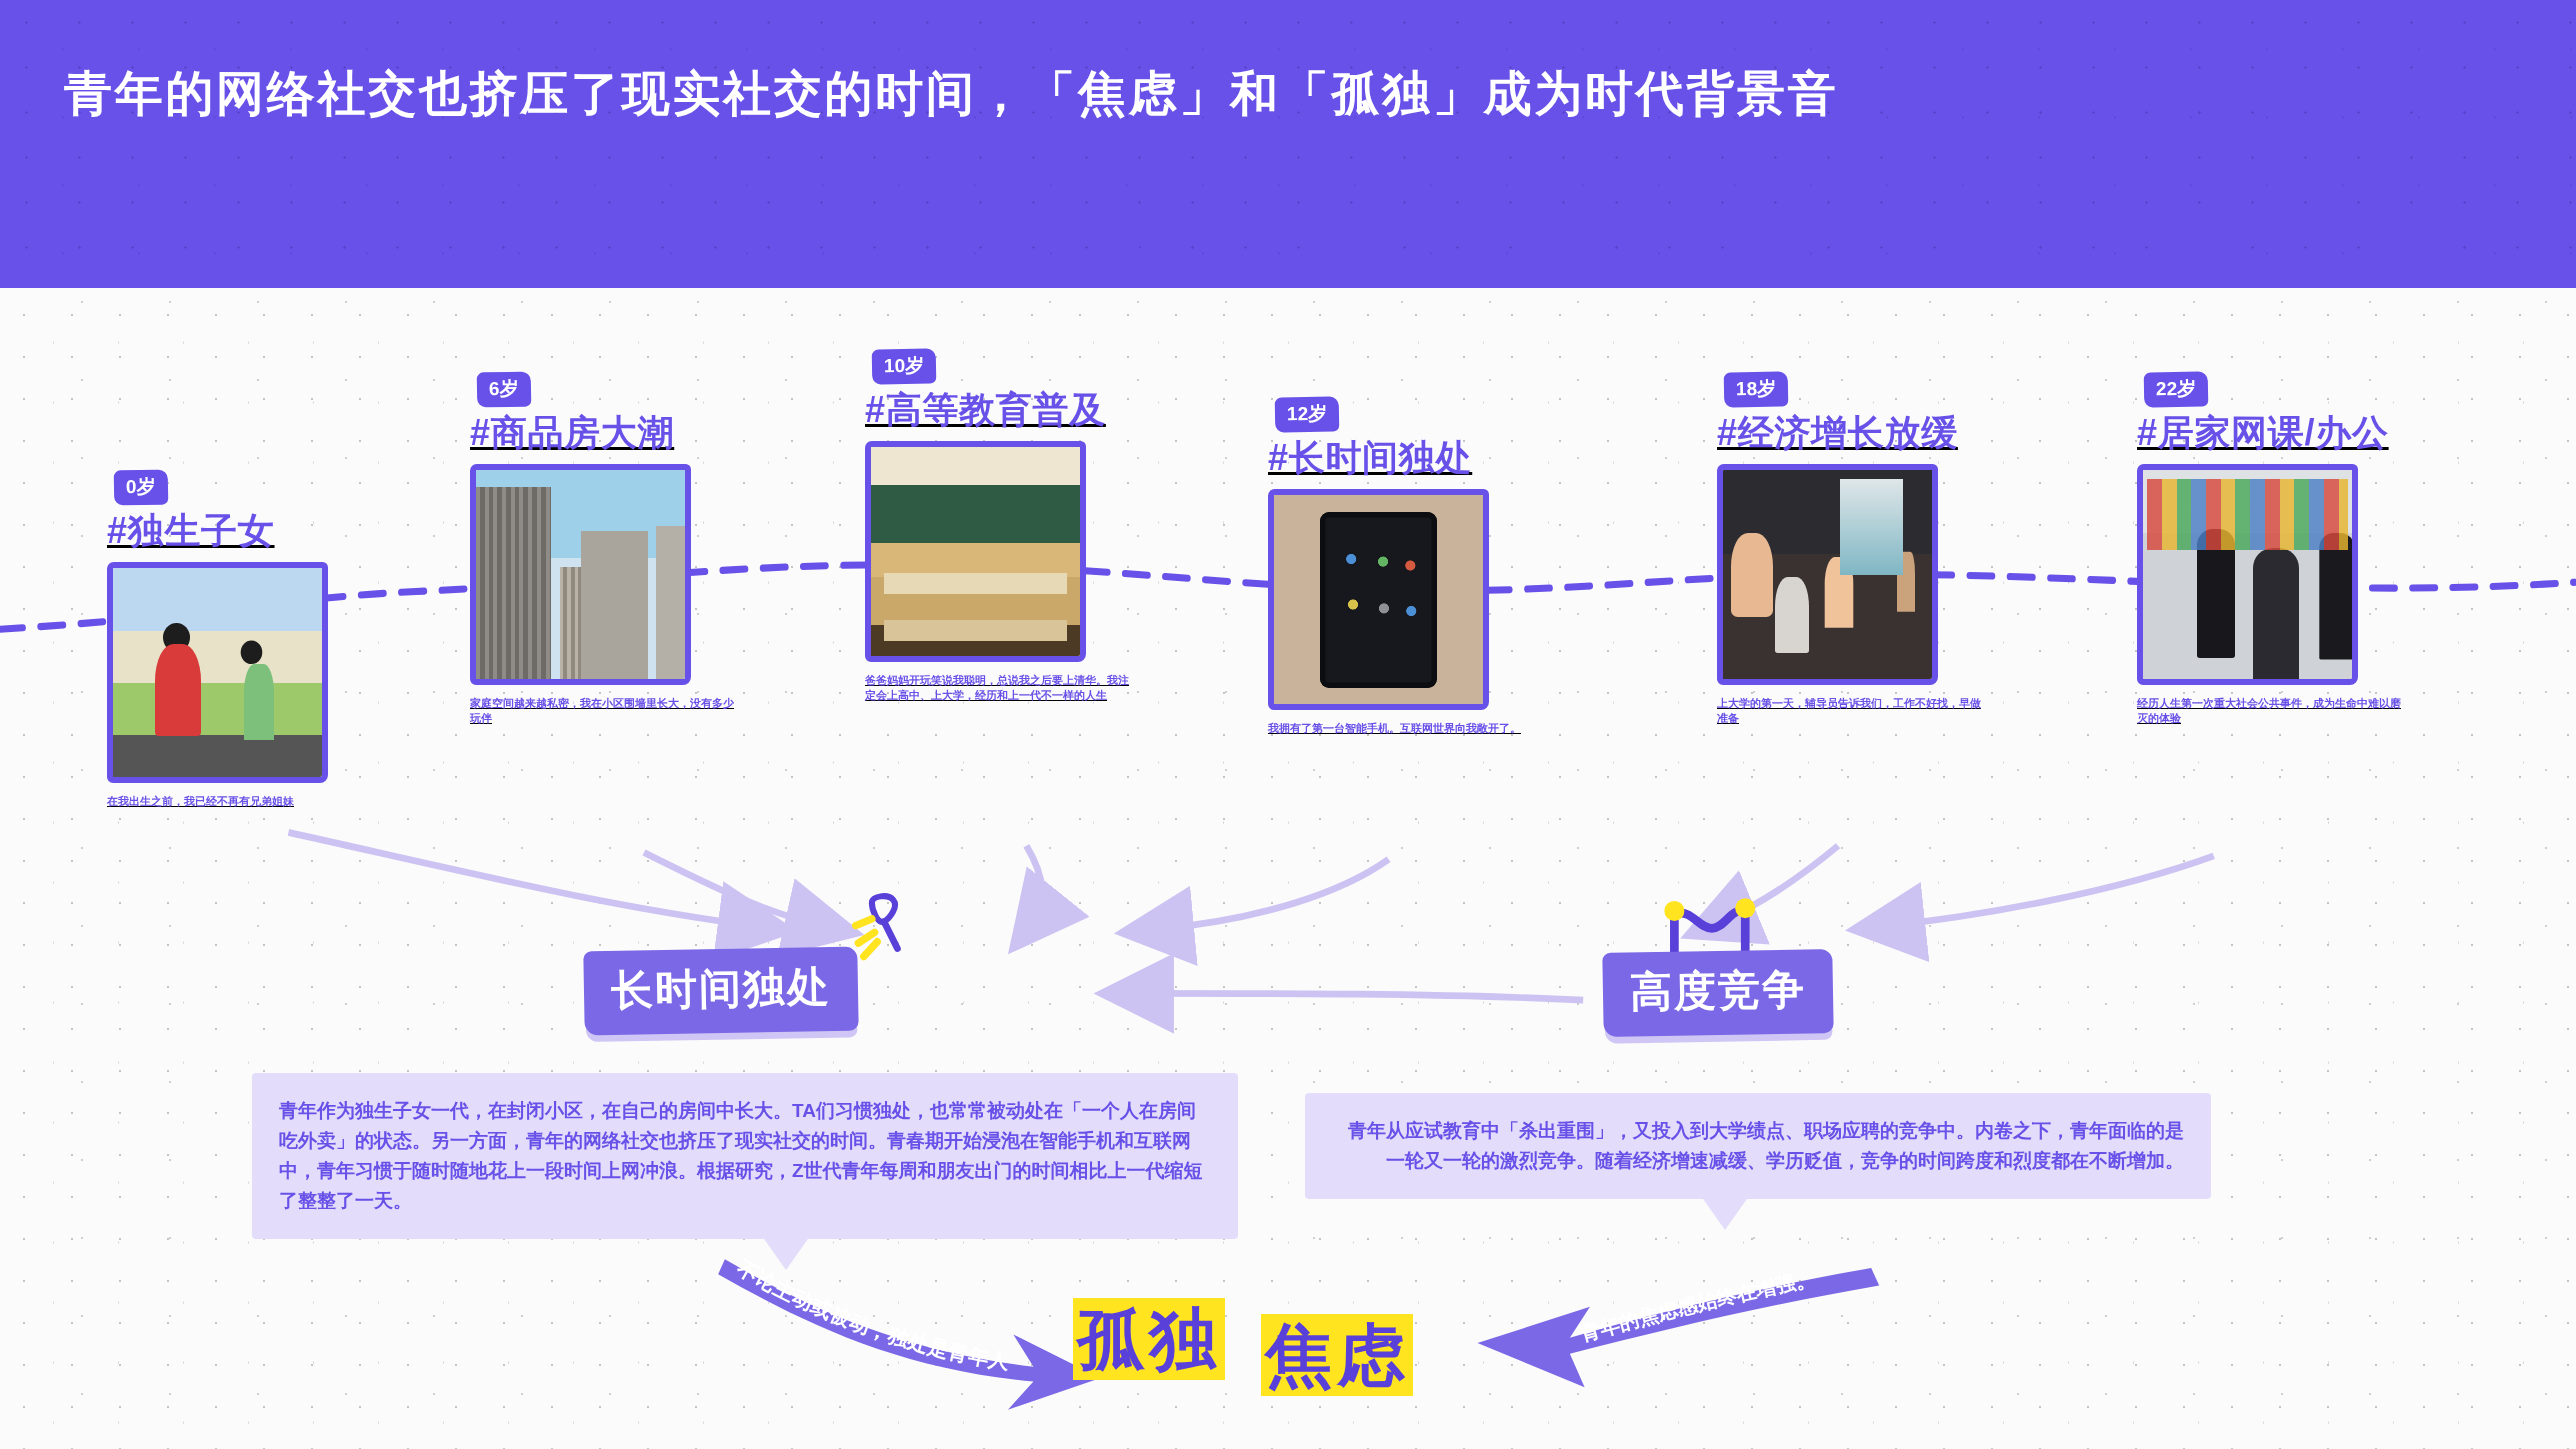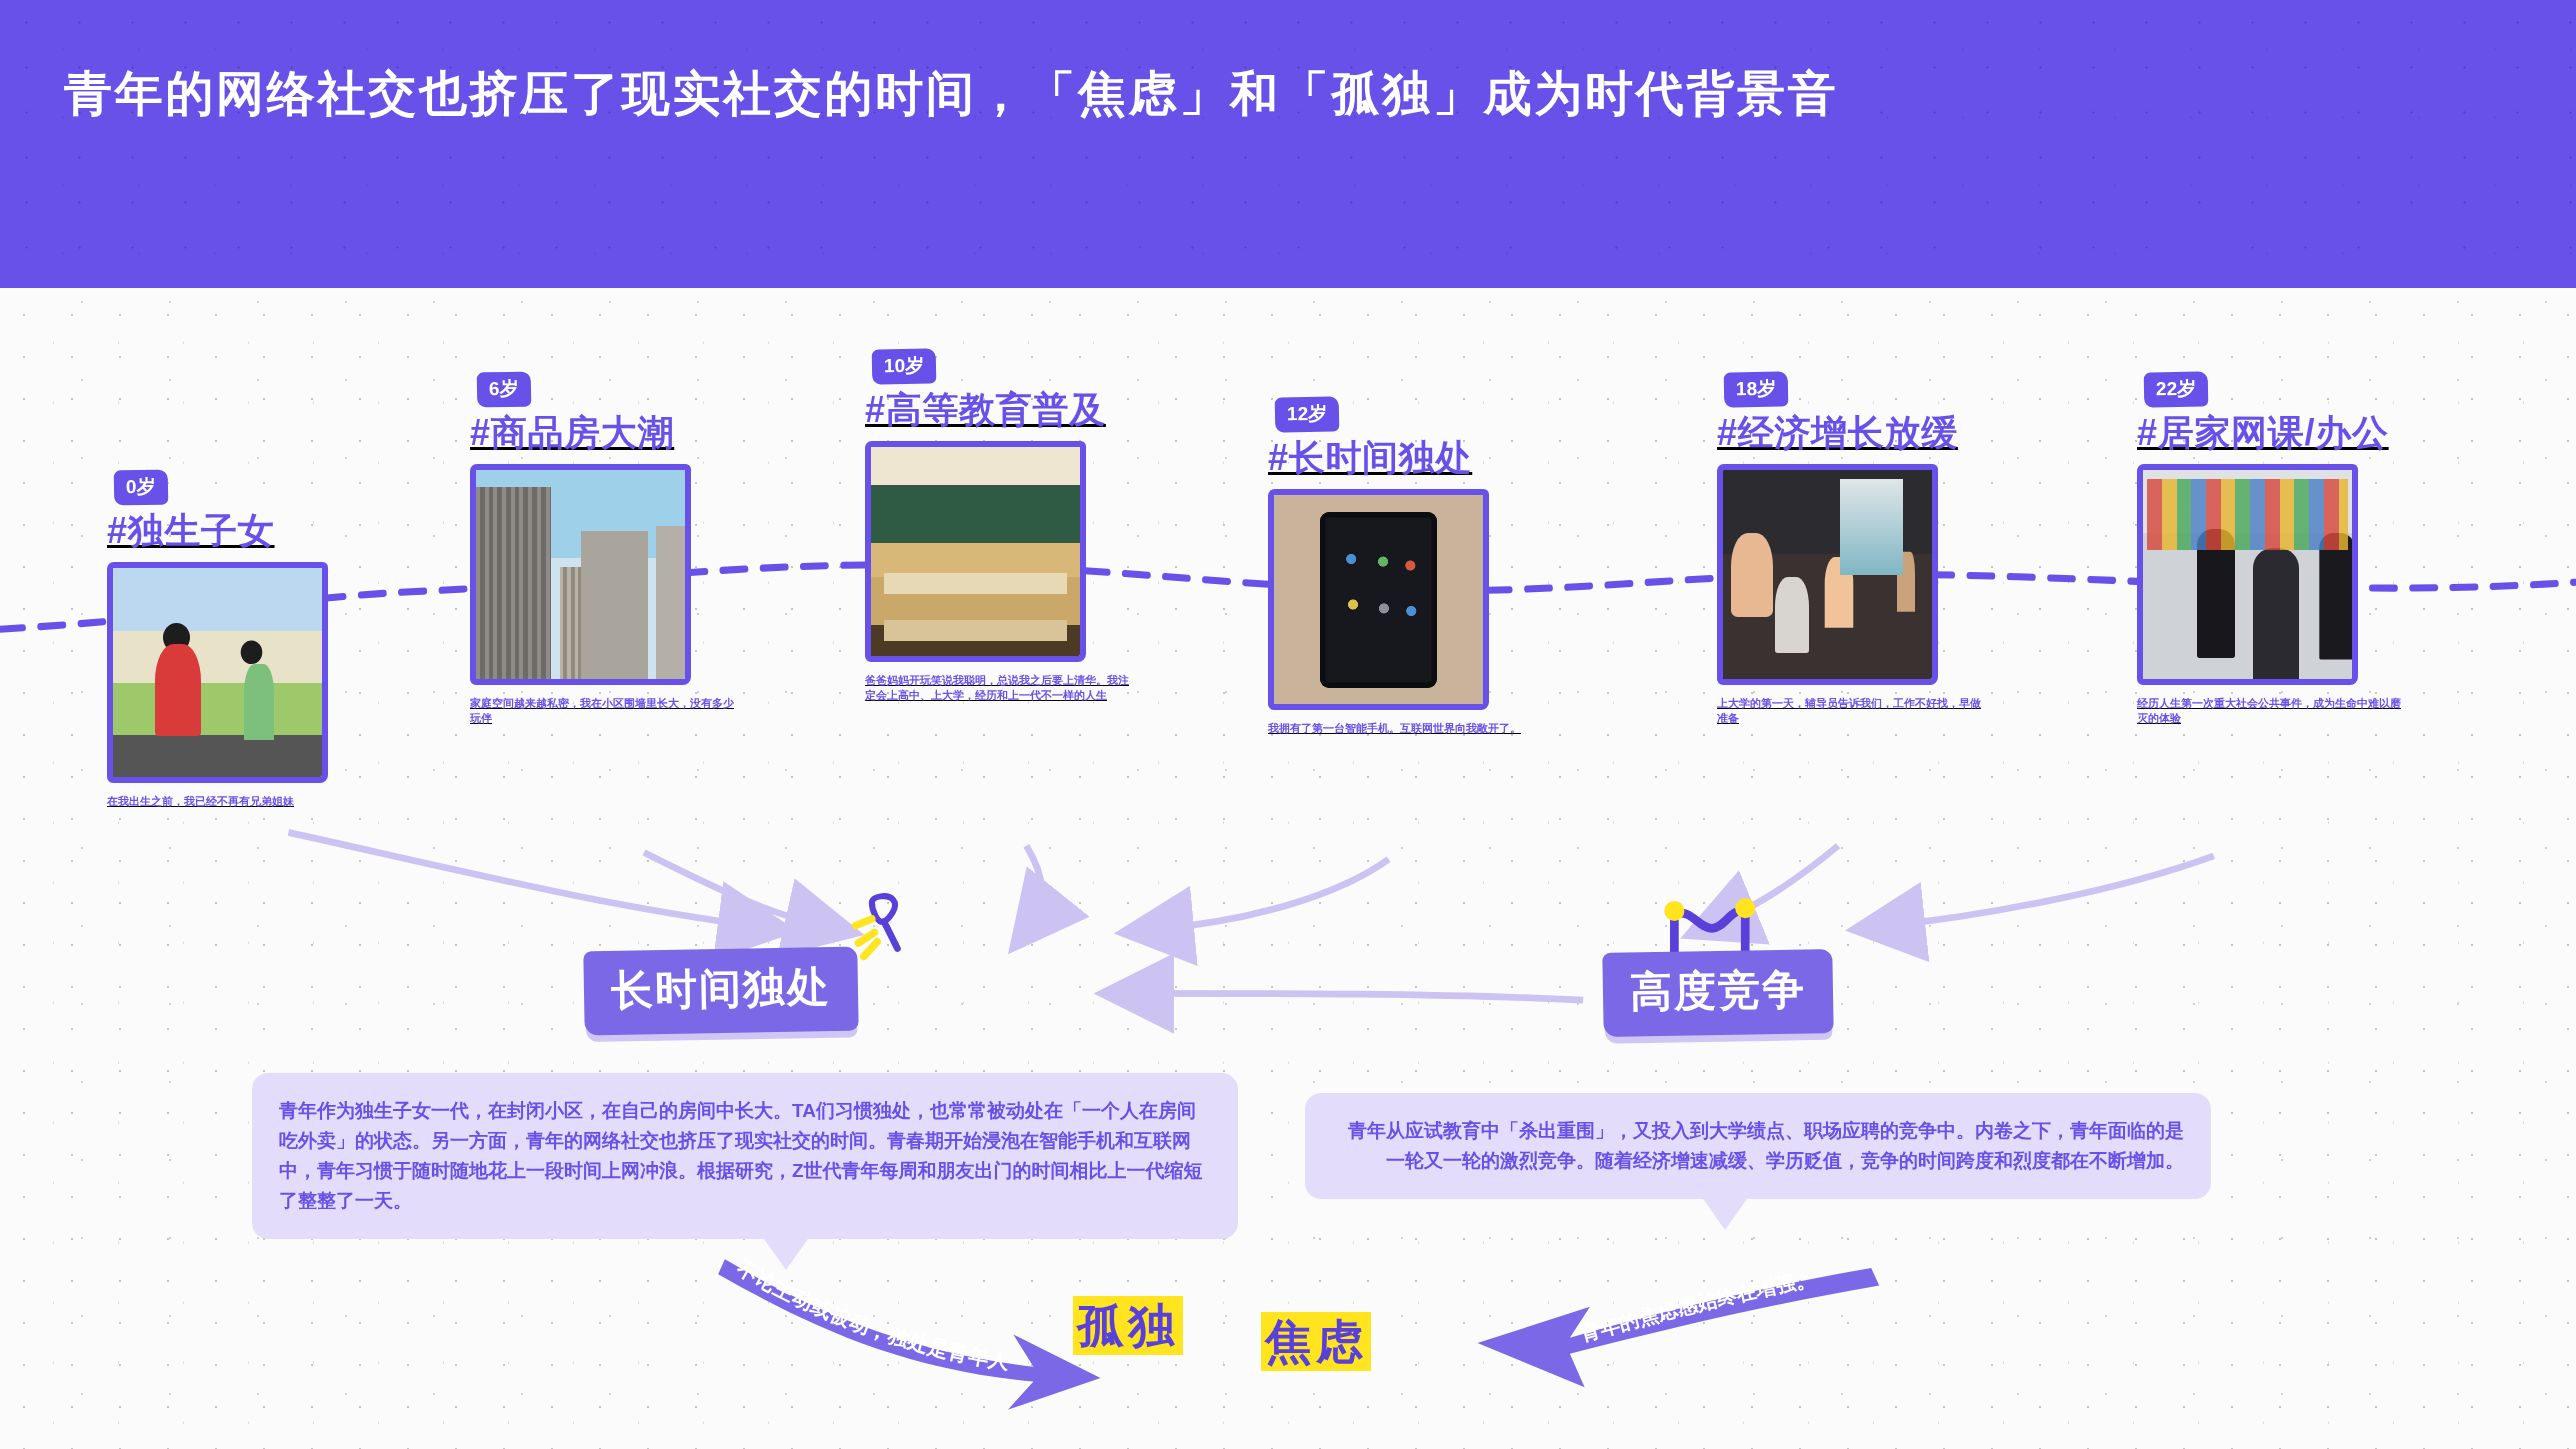--- a/index.html
+++ b/index.html
@@ -127,30 +127,30 @@
     font-size:42px;font-weight:bold;letter-spacing:2px;
     padding:12px 27px 16px 27px;
     border-radius:8px 12px 9.4px 13.4px;
     transform:rotate(-1deg);
     box-shadow:0 8px 0 -1.3px #cfc6f5;
   }
   
   .bubble{
     position:absolute;background:#e3ddfb;color:#6851e8;
     font-size:19px;line-height:1.58;font-weight:bold;
-    padding:23px 27px;border-radius:16px;
+    padding:23px 27px;border-radius:4px;
   }
   .bubble .tail{
     position:absolute;bottom:-31px;width:0;height:0;
     border-left:24px solid transparent;border-right:24px solid transparent;
     border-top:34px solid #e3ddfb;
   }
   
   .bigword{
-    position:absolute;font-size:47px;font-weight:bold;color:#5840d8;
+    position:absolute;font-size:68px;font-weight:bold;color:#5840d8;
     letter-spacing:4px;
   }
   .hl{background:#ffe41f;padding:2.7px 4px;}
   svg{overflow:visible;}
 </style>
 </head>
 <body>
 
 <div class="noise"></div>
 

